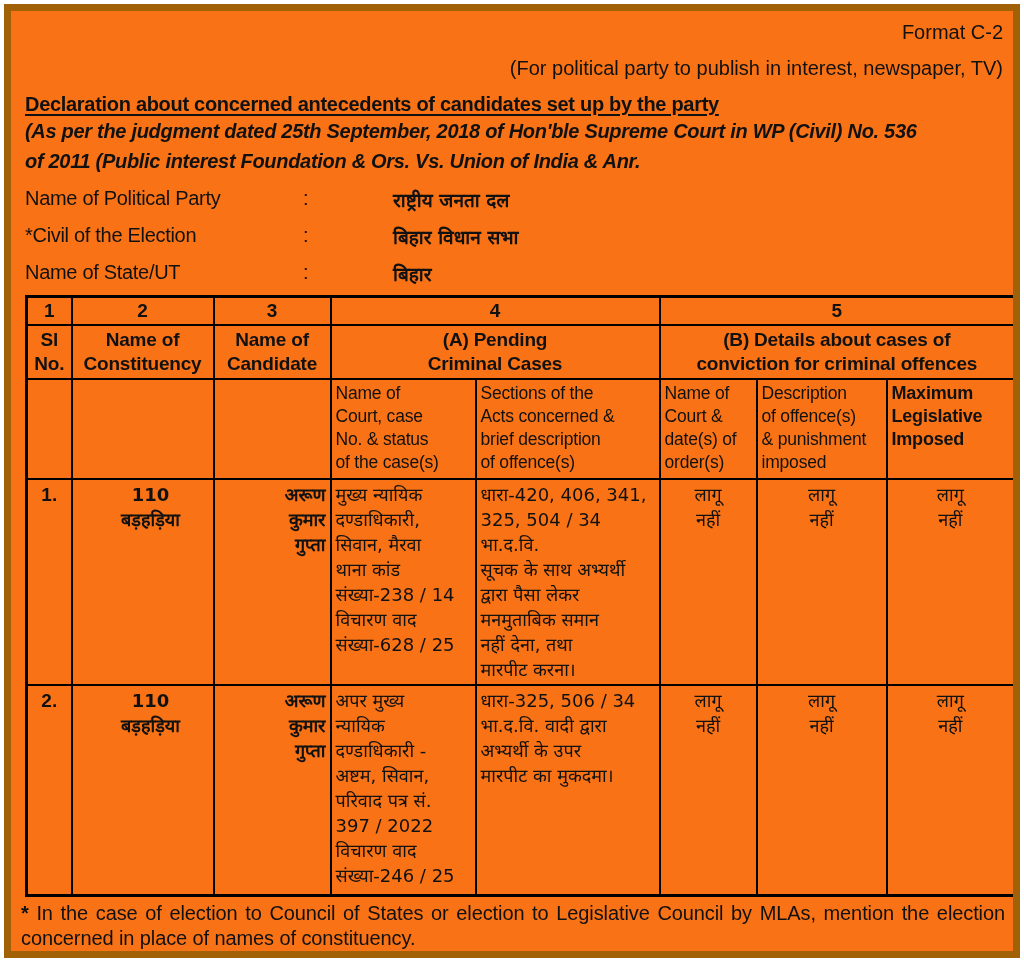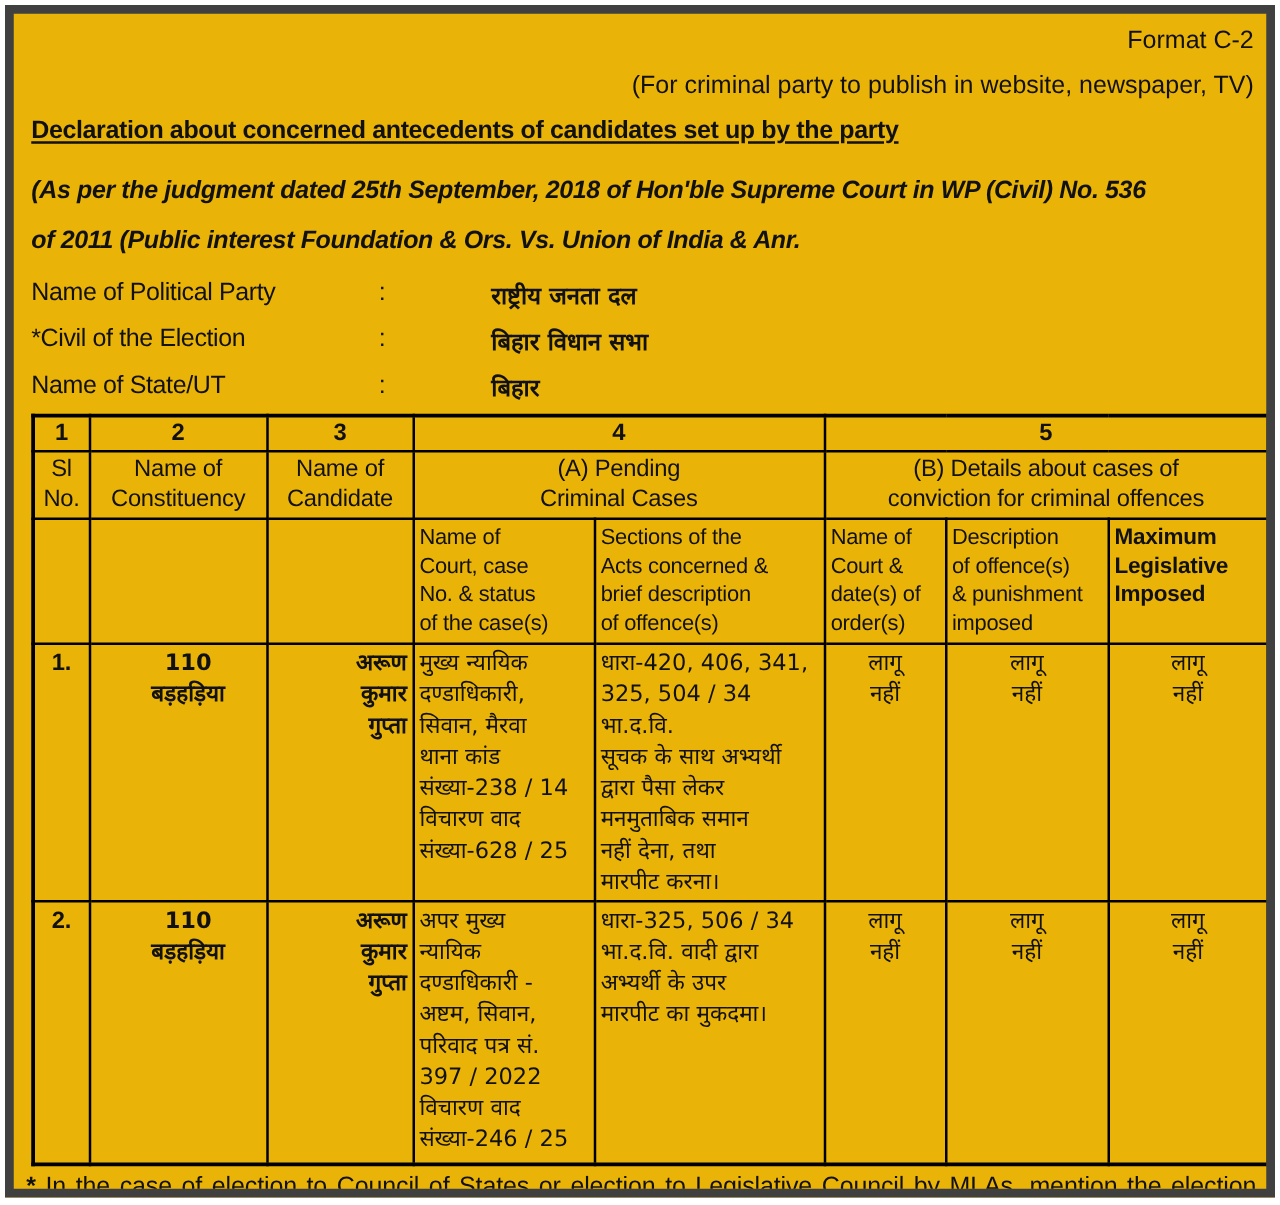--- a/index.html
+++ b/index.html
@@ -7,25 +7,25 @@
     padding: 0;
     background: #ffffff;
     width: 1024px;
     height: 964px;
     font-family: "Liberation Sans", sans-serif;
     color: #111;
   }
   .frame {
     position: absolute;
     top: 4px; left: 4px; right: 4px; bottom: 6px;
-    border: 7px solid #404040;
+    border: 7px solid #a16207;
     padding: 4px 8px;
     box-sizing: border-box;
     overflow: hidden;
-    background: #eab308;
+    background: #f97316;
   }
   .format-label {
     margin-top: 6px;
     text-align: right;
     font-size: 20px;
     padding-right: 2px;
   }
   .publish-note {
     margin-top: 13px;
     text-align: right;
@@ -36,27 +36,27 @@
     margin-top: 13px;
     margin-left: 6px;
     font-size: 20px;
     font-weight: bold;
     letter-spacing: -0.3px;
     text-decoration: underline;
     text-decoration-thickness: 2px;
     text-underline-offset: 3px;
   }
   .judgment-note {
-    margin-top: 16px;
+    margin-top: 0;
     margin-left: 6px;
     font-size: 20px;
     font-weight: bold;
     font-style: italic;
     letter-spacing: -0.3px;
-    line-height: 40px;
+    line-height: 30px;
     white-space: pre-line;
   }
   .fields { margin-top: 9px; margin-left: 6px; }
   .field-row { display: flex; align-items: flex-start; margin-top: 11px; gap: 28px; }
   .field-label { flex: 0 0 250px; font-size: 20px; letter-spacing: -0.3px; }
   .field-colon { flex: 0 0 62px; font-size: 20px; }
   .field-value {
     font-family: "DejaVu Sans", "Liberation Sans", sans-serif;
     font-size: 19px;
     font-weight: bold;
@@ -70,21 +70,21 @@
     width: 988px;
   }
   table.main th, table.main td {
     border: 2px solid #000;
     padding: 2px 4px;
     box-sizing: border-box;
     overflow: hidden;
   }
   .row-nums th { height: 28px; font-size: 19px; font-weight: bold; text-align: center; }
   .row-head th {
-    height: 48px; font-size: 19px; font-weight: normal; text-align: center;
+    height: 48px; font-size: 19px; font-weight: bold; text-align: center;
     letter-spacing: -0.2px; line-height: 24px; white-space: pre-line; vertical-align: middle;
   }
   .row-sub td {
     height: 100px; vertical-align: top; text-align: left;
     font-size: 17.5px; letter-spacing: -0.2px; line-height: 23px; white-space: pre-line;
   }
   .row-sub td.bold { font-weight: bold; font-size: 18px; }
   .row-data td {
     vertical-align: top; white-space: pre-line;
     font-family: "DejaVu Sans", "Liberation Sans", sans-serif;
@@ -106,21 +106,21 @@
   }
   .footnote .star { font-weight: bold; }
 </style>
 </head>
 <body>
 
 <div class="frame">
 
   <div class="format-label">Format C-2</div>
 
-  <div class="publish-note">(For criminal party to publish in website, newspaper, TV)</div>
+  <div class="publish-note">(For political party to publish in interest, newspaper, TV)</div>
 
   <div class="doc-title">Declaration about concerned antecedents of candidates set up by the party</div>
 
   <div class="judgment-note">(As per the judgment dated 25th September, 2018 of Hon'ble Supreme Court in WP (Civil) No. 536
 of 2011 (Public interest Foundation &amp; Ors. Vs. Union of India &amp; Anr.</div>
 
   <div class="fields">
     <div class="field-row">
       <span class="field-label">Name of Political Party</span>
       <span class="field-colon">:</span>

